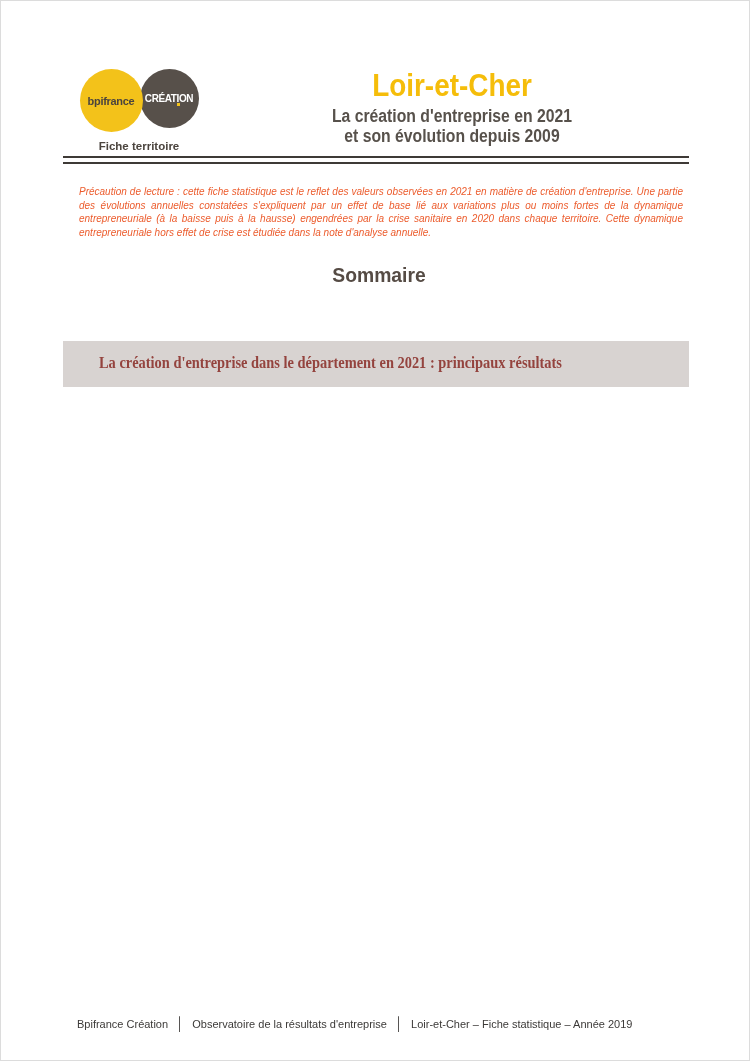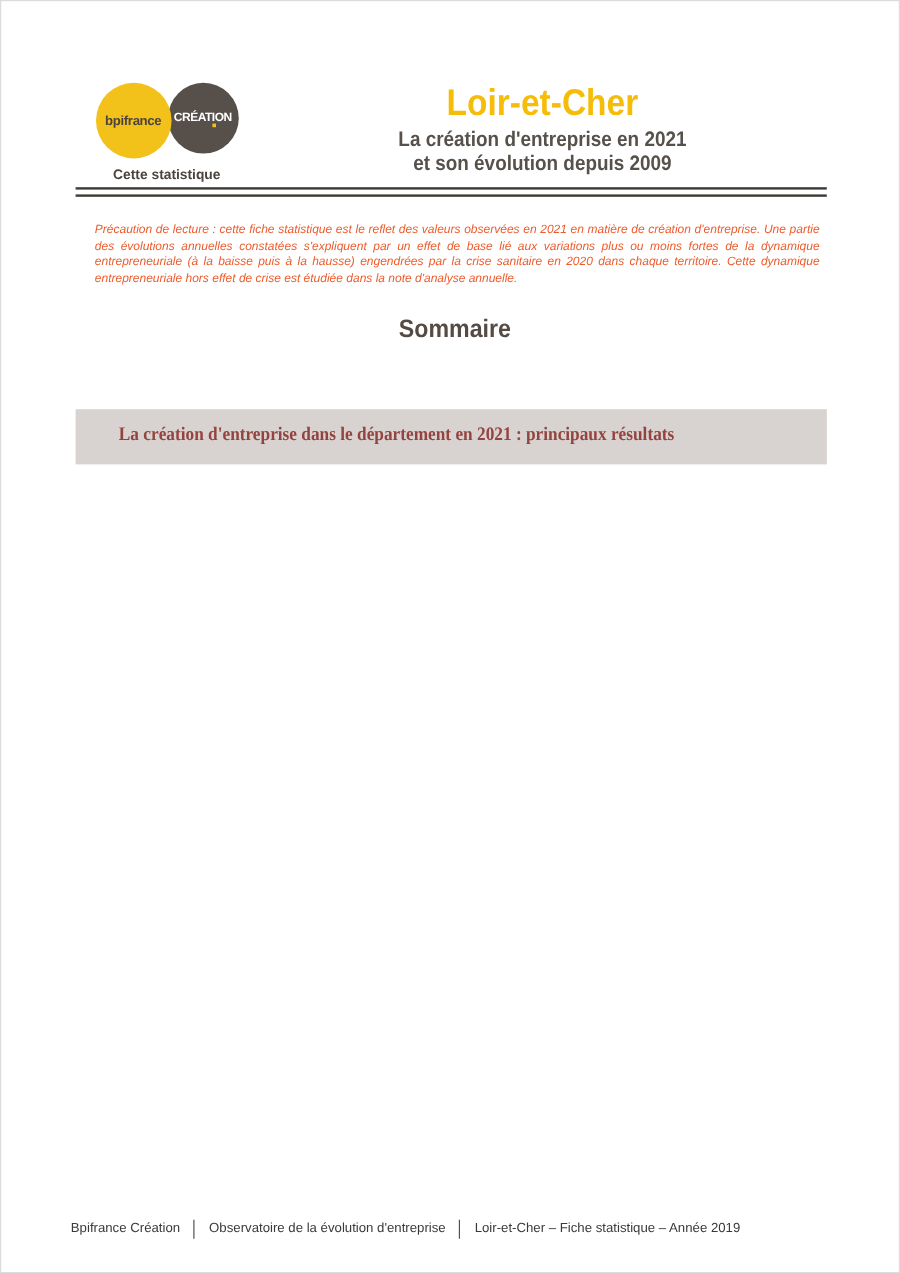--- a/index.html
+++ b/index.html
@@ -50,40 +50,40 @@
   .toc-list { margin:13px 30px 0 20px; }
 
   
   .results-box { margin-top:54px; background:var(--box-background,#D8D3D1); padding:11px 10px 4px 10px;font-family:Liberation Serif, serif; }
   .results-heading {
     margin:2px 0 11px 26px; font-size:16px; font-weight:bold;
     color:var(--heading-red,#94433E); transform:scaleX(0.9); transform-origin:left center;
   }
 
   
-  .footer { position:absolute; left:58px; top:1015px; font-size:11px; color:#3C3A38; display:flex; align-items:center; white-space:nowrap; }
+  .footer { position:absolute; left:76px; top:1015px; font-size:11px; color:#3C3A38; display:flex; align-items:center; white-space:nowrap; }
   .footer .sep { margin:0 8px; font-size:13px; font-weight:normal; color:#4A4846; }
 </style>
 </head>
 <body>
 
 <div class="page">
 
   <div class="header">
     <div class="logo-block">
       <div class="circles">
         <div class="circle circle-yellow">
           <span>bpifrance</span>
         </div>
         <div class="circle circle-brown">
           <span>CRÉATION</span>
           <i class="i-dot"></i>
         </div>
       </div>
-      <div class="logo-caption">Cette statistique</div>
+      <div class="logo-caption">Fiche territoire</div>
     </div>
     <div class="title-block">
       <div class="main-title">Loir-et-Cher</div>
       <div class="subtitle">
         <div>La création d'entreprise en 2021</div>
         <div>et son évolution depuis 2009</div>
       </div>
     </div>
   </div>
 
@@ -99,18 +99,18 @@
   </div>
 
   <div class="results-box">
     <div class="results-heading">La création d'entreprise dans le département en 2021 : principaux résultats</div>
 
   </div>
 
   <div class="footer">
     <span>Bpifrance Création</span>
     <span class="sep">│</span>
-    <span>Observatoire de la évolution d'entreprise</span>
+    <span>Observatoire de la résultats d'entreprise</span>
     <span class="sep">│</span>
     <span>Loir-et-Cher – Fiche statistique – Année 2019</span>
   </div>
 
 </div>
 
 </body></html>

